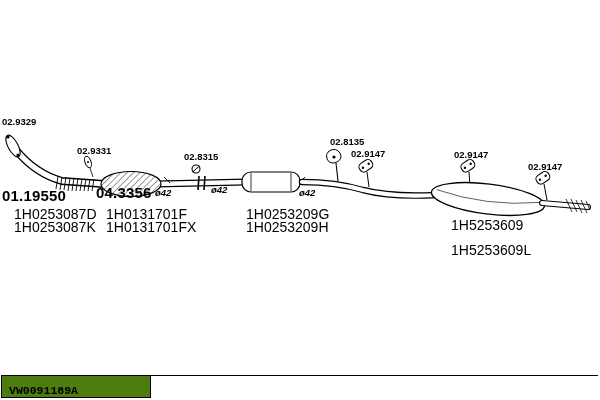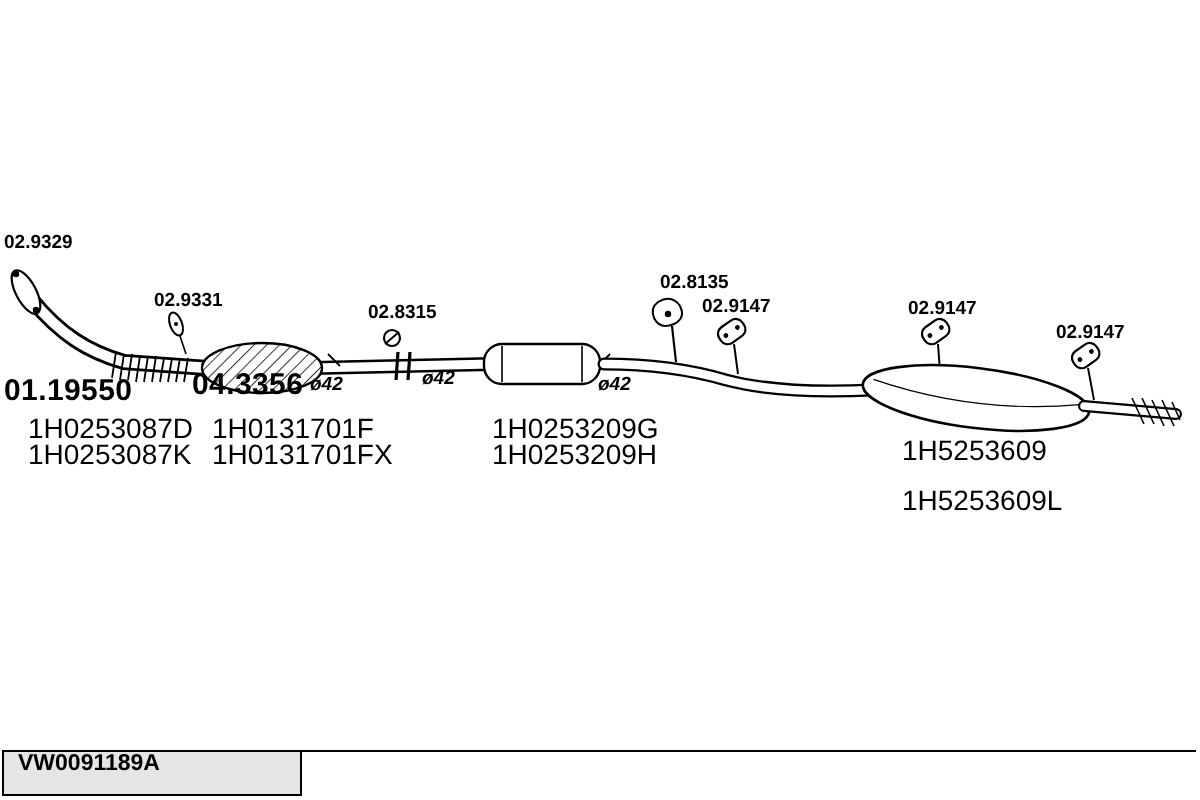--- a/index.html
+++ b/index.html
@@ -5,21 +5,21 @@
   * { margin:0; padding:0; box-sizing:border-box; }
   html,body { width:600px; height:400px; background:#fff; font-family:"Liberation Sans", sans-serif; }
   .stage { position:relative; width:600px; height:400px; background:#fff; overflow:hidden; color:#000;padding-left:40px; }
   .art { position:absolute; left:0; top:0; width:600px; height:400px; }
   .lbl { position:absolute; white-space:nowrap; color:#000; line-height:1; }
   .small-num { font-size:9.5px; font-weight:bold; }
   .dia { font-size:9.5px; font-weight:bold; font-style:italic;margin-top:20px; }
   .big-num { font-size:15px; font-weight:bold; letter-spacing:0.2px; }
   .ref { font-size:14px; }
   .footer-box { position:absolute; left:1px; top:375px; width:150px; height:23px;
-                border:1.5px solid #000; display:flex; align-items:flex-start; padding-left:7px; background:#e5e5e5; }
+                border:1.5px solid #000; display:flex; align-items:flex-end; padding-left:7px; background:#4d7c0f;font-family:Liberation Mono, monospace; }
   .footer-code { font-size:11.5px; font-weight:bold; }
   .footer-line { position:absolute; left:151px; top:375px; width:447px; height:0; border-top:1.5px solid #000; }
 </style>
 </head>
 <body>
 
 <div class="stage">
 
   <svg class="art" viewBox="0 0 600 400" xmlns="http://www.w3.org/2000/svg">
     <defs>

